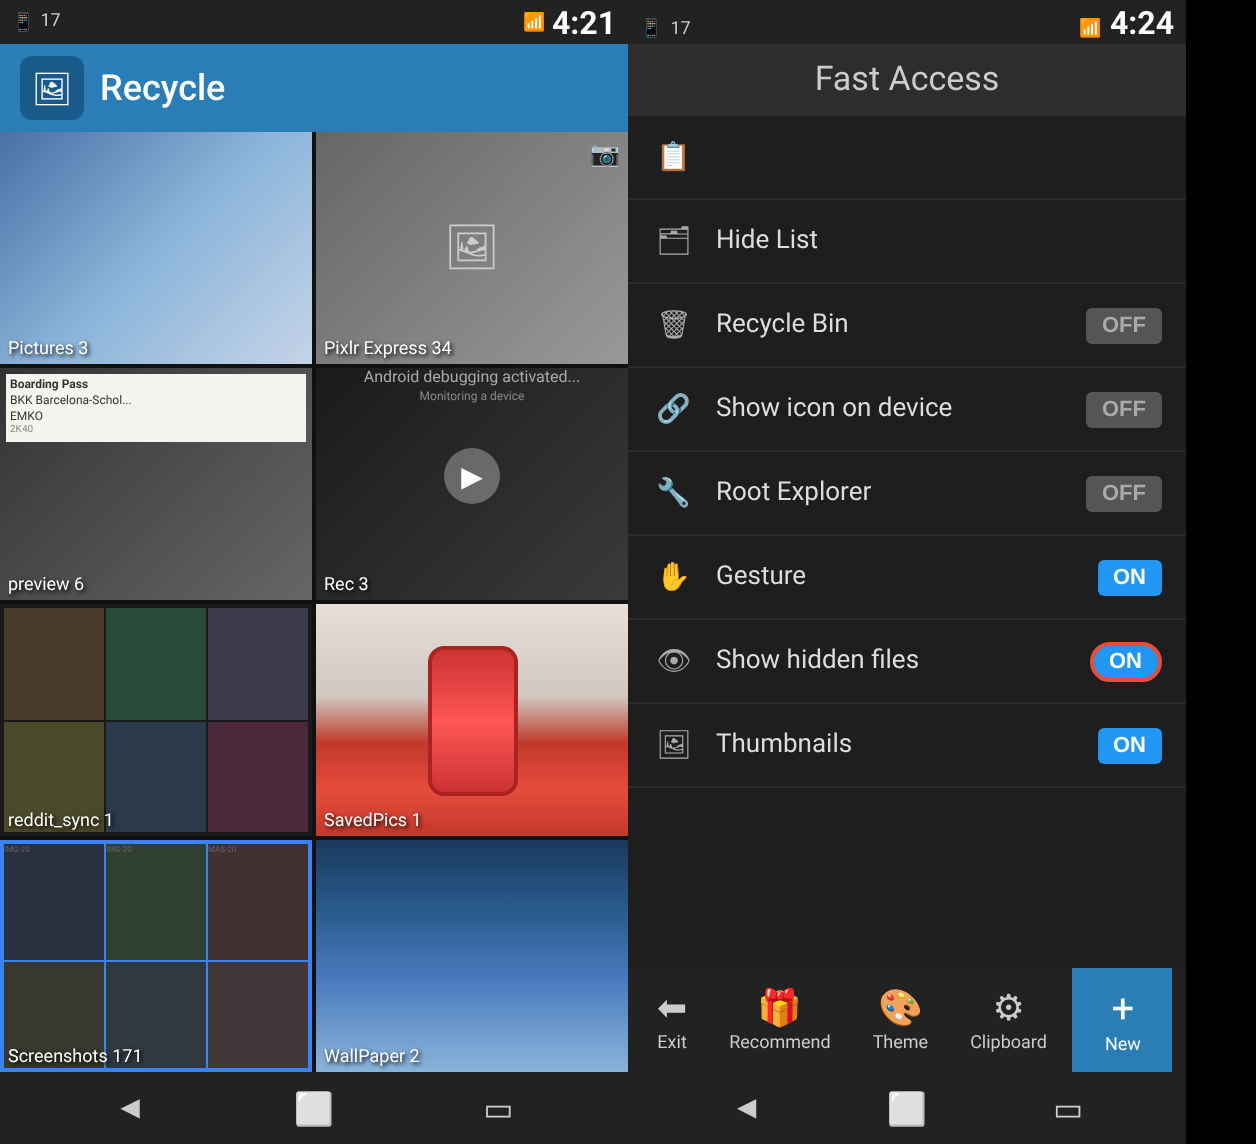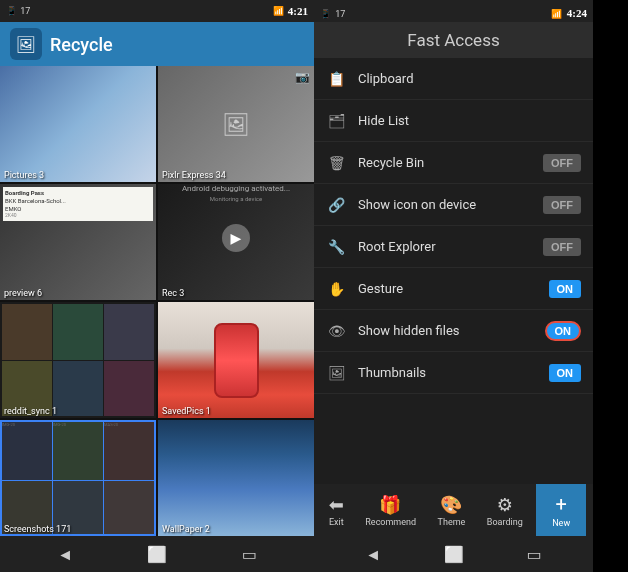--- a/index.html
+++ b/index.html
@@ -293,24 +293,23 @@
       padding: 0 20px;
     }
 
     
     .status-icon {
       font-size: 9px;
       color: #ccc;
     }
 
     .time-text {
-      font-size: 11px;
+      font-size: 16px;
       color: #fff;
       font-weight: bold;
-      font-family: Liberation Serif, serif;
     }
 
     .pixlr-icons {
       position: absolute;
       top: 4px;
       right: 4px;
       display: flex;
       gap: 4px;
       font-size: 12px;
       color: #ccc;
@@ -500,21 +499,20 @@
   </div>
 
   <div class="fast-access-header">
     <span class="fast-access-title">Fast Access</span>
   </div>
 
   <div class="menu-list">
 
     <div class="menu-item">
       <div class="menu-item-icon">📋</div>
-      <span class="menu-item-text">Clipboard</span>
     </div>
 
     <div class="menu-item">
       <div class="menu-item-icon">🗂</div>
       <span class="menu-item-text">Hide List</span>
     </div>
 
     <div class="menu-item">
       <div class="menu-item-icon">🗑</div>
       <span class="menu-item-text">Recycle Bin</span>
@@ -560,21 +558,21 @@
     <div class="toolbar-btn">
       <span class="toolbar-btn-icon">🎁</span>
       <span class="toolbar-btn-label">Recommend</span>
     </div>
     <div class="toolbar-btn">
       <span class="toolbar-btn-icon">🎨</span>
       <span class="toolbar-btn-label">Theme</span>
     </div>
     <div class="toolbar-btn">
       <span class="toolbar-btn-icon">⚙</span>
-      <span class="toolbar-btn-label">Boarding</span>
+      <span class="toolbar-btn-label">Clipboard</span>
     </div>
     <div class="toolbar-btn toolbar-btn-new">
       <span class="toolbar-btn-icon">+</span>
       <span class="toolbar-btn-label">New</span>
     </div>
   </div>
 
   <div class="bottom-nav-right">
     <span class="nav-btn">◄</span>
     <span class="nav-btn">⬜</span>

